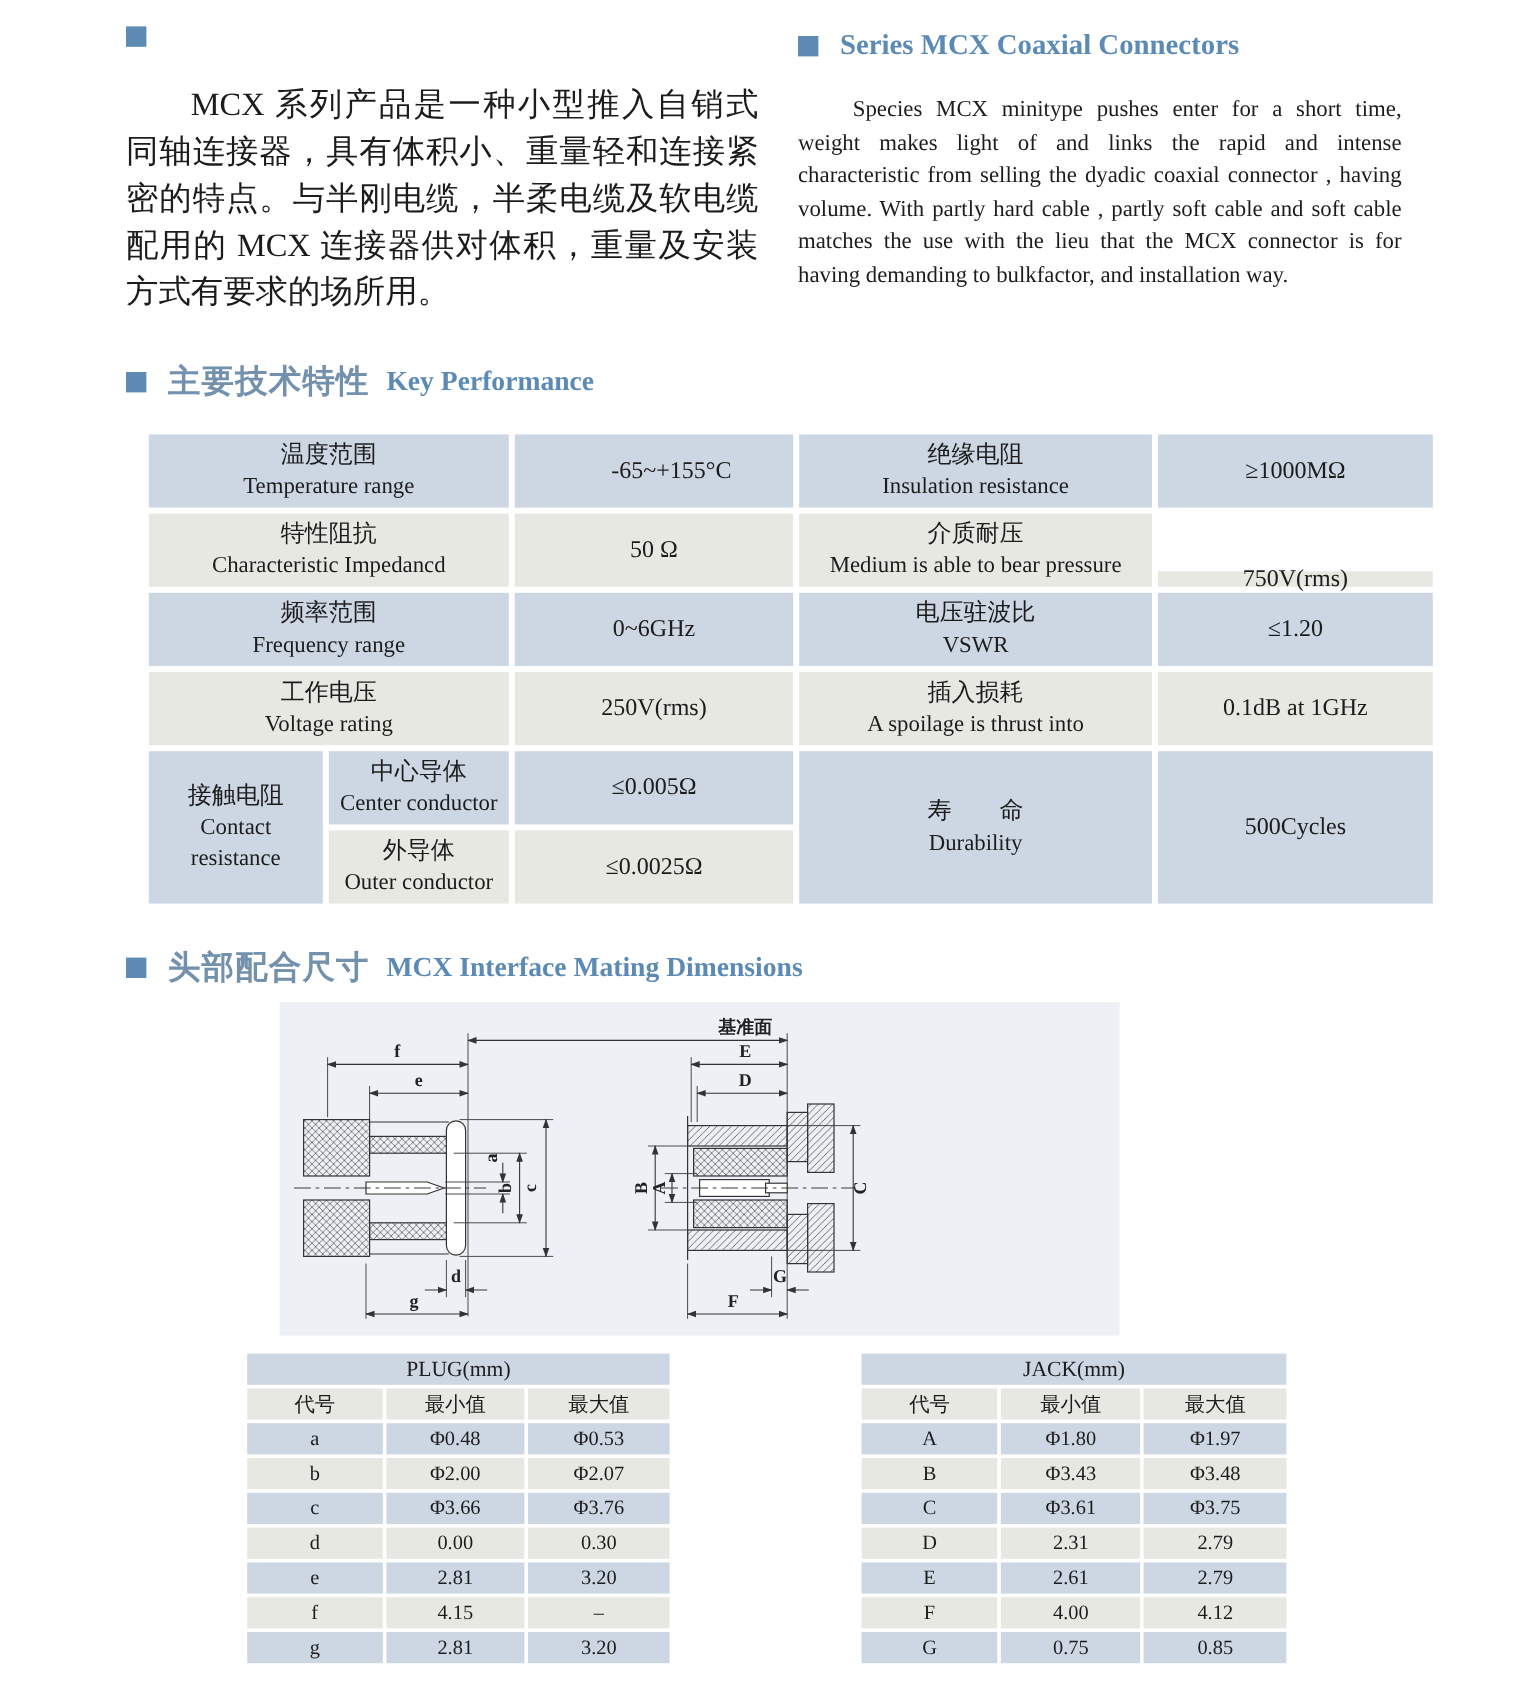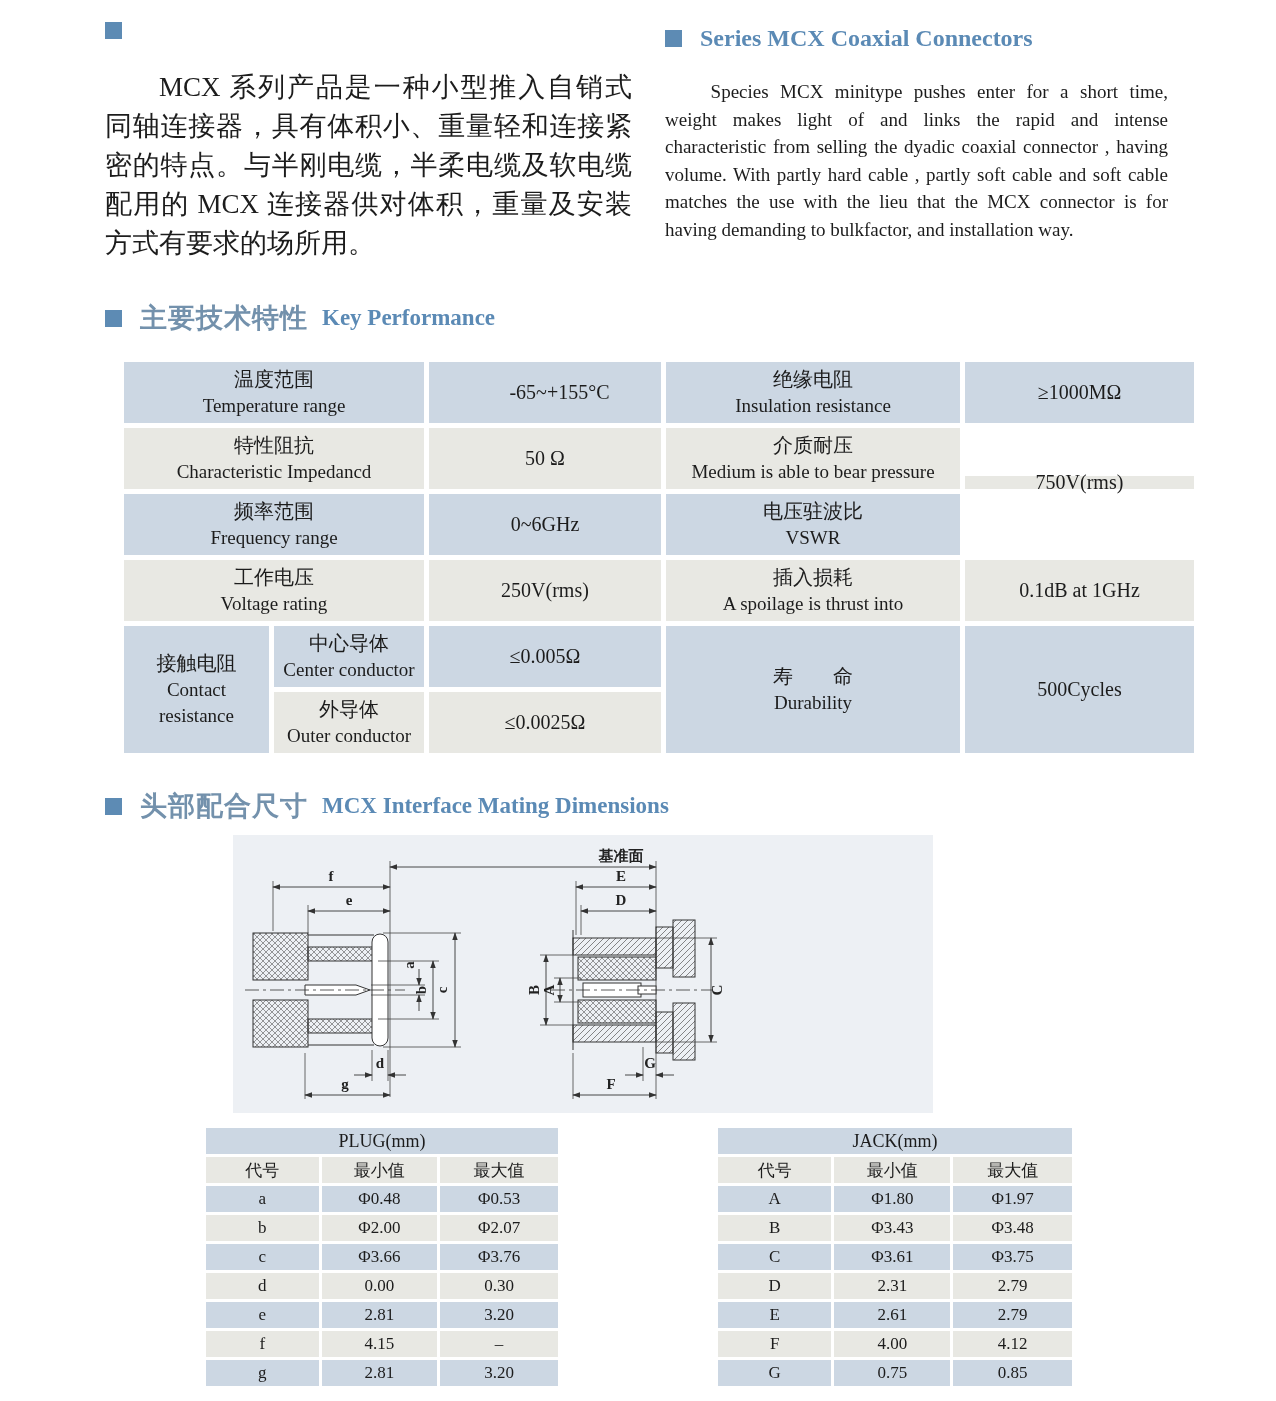--- a/index.html
+++ b/index.html
@@ -110,20 +110,21 @@
 
     <div class="cell bg-a" style="grid-area:3/1/4/3;">
       <span class="zh">频率范围</span>
       <span class="en">Frequency range</span>
     </div>
     <div class="cell bg-a c-val" style="grid-area:3/3/4/4;">0~6GHz</div>
     <div class="cell bg-a" style="grid-area:3/4/4/5;">
       <span class="zh">电压驻波比</span>
       <span class="en">VSWR</span>
     </div>
+    <div class="cell bg-a c-val" style="grid-area:3/5/4/6;">≤1.20</div>
 
     <div class="cell bg-b" style="grid-area:4/1/5/3;">
       <span class="zh">工作电压</span>
       <span class="en">Voltage rating</span>
     </div>
     <div class="cell bg-b c-val" style="grid-area:4/3/5/4;">250V(rms)</div>
     <div class="cell bg-b" style="grid-area:4/4/5/5;">
       <span class="zh">插入损耗</span>
       <span class="en">A spoilage is thrust into</span>
     </div>

